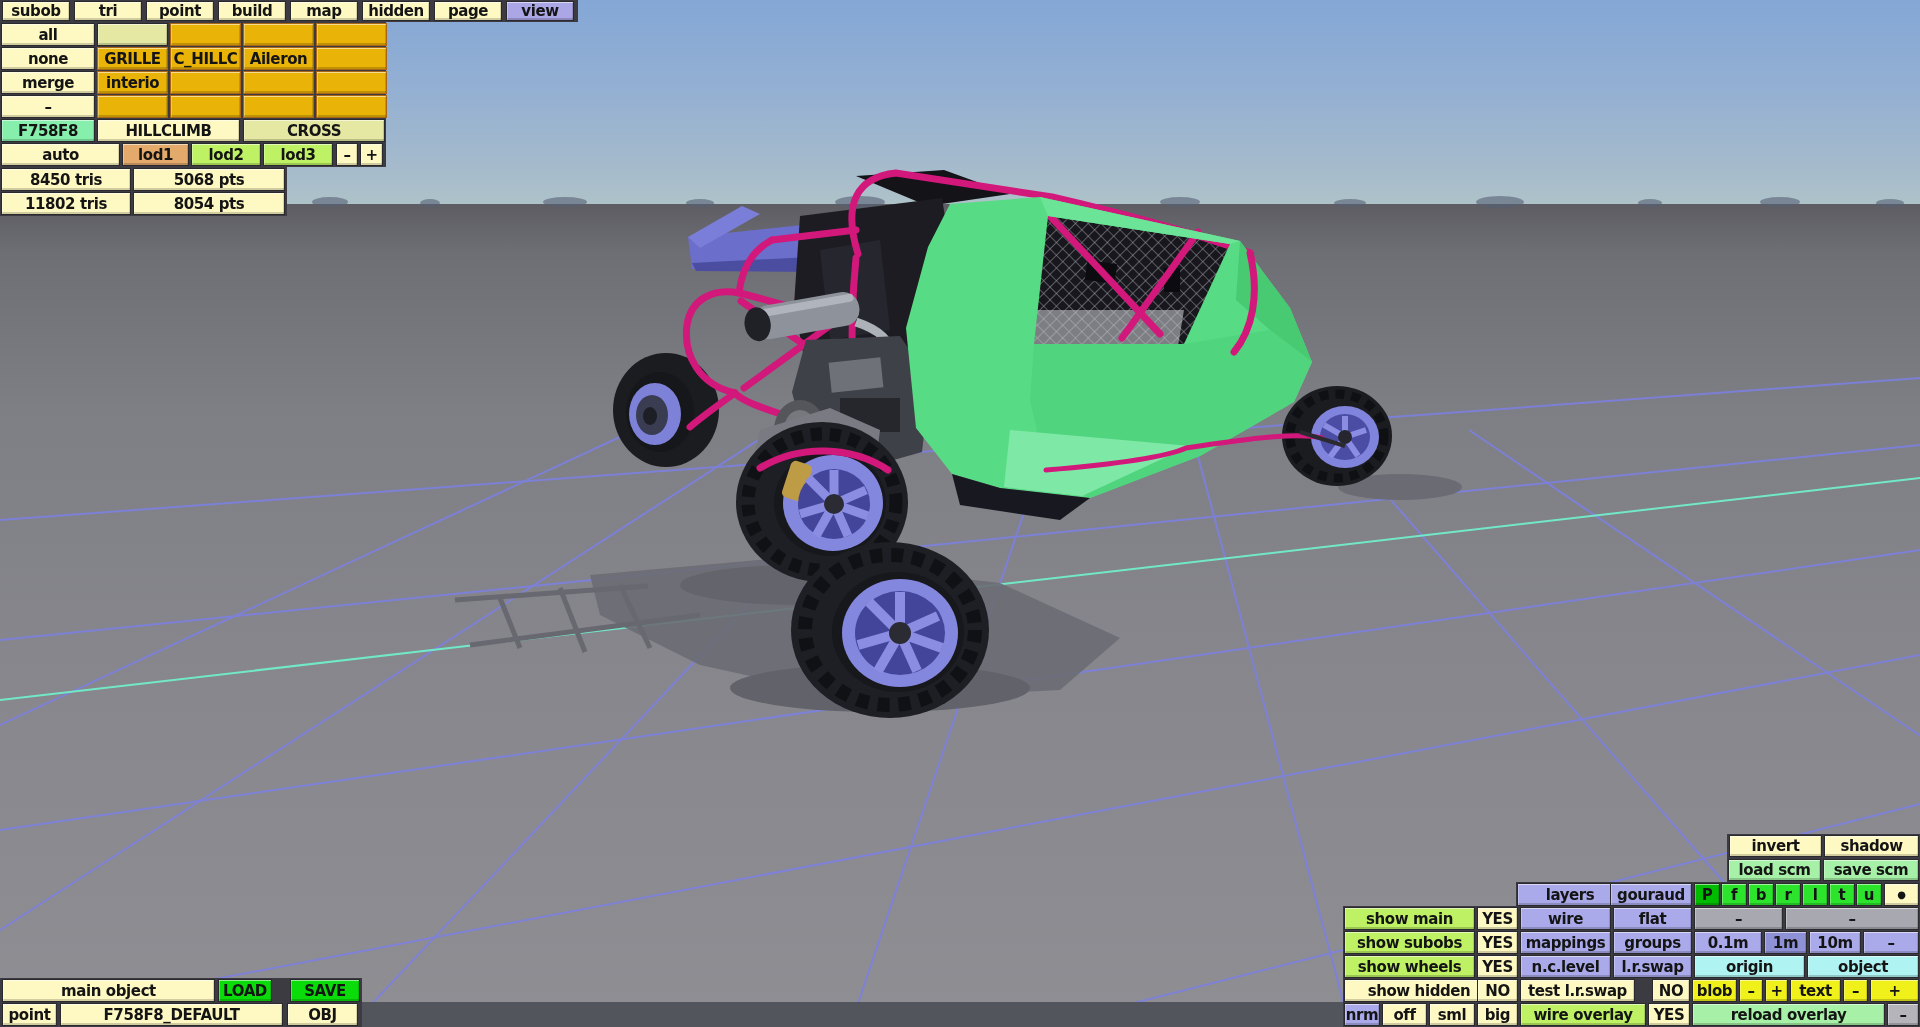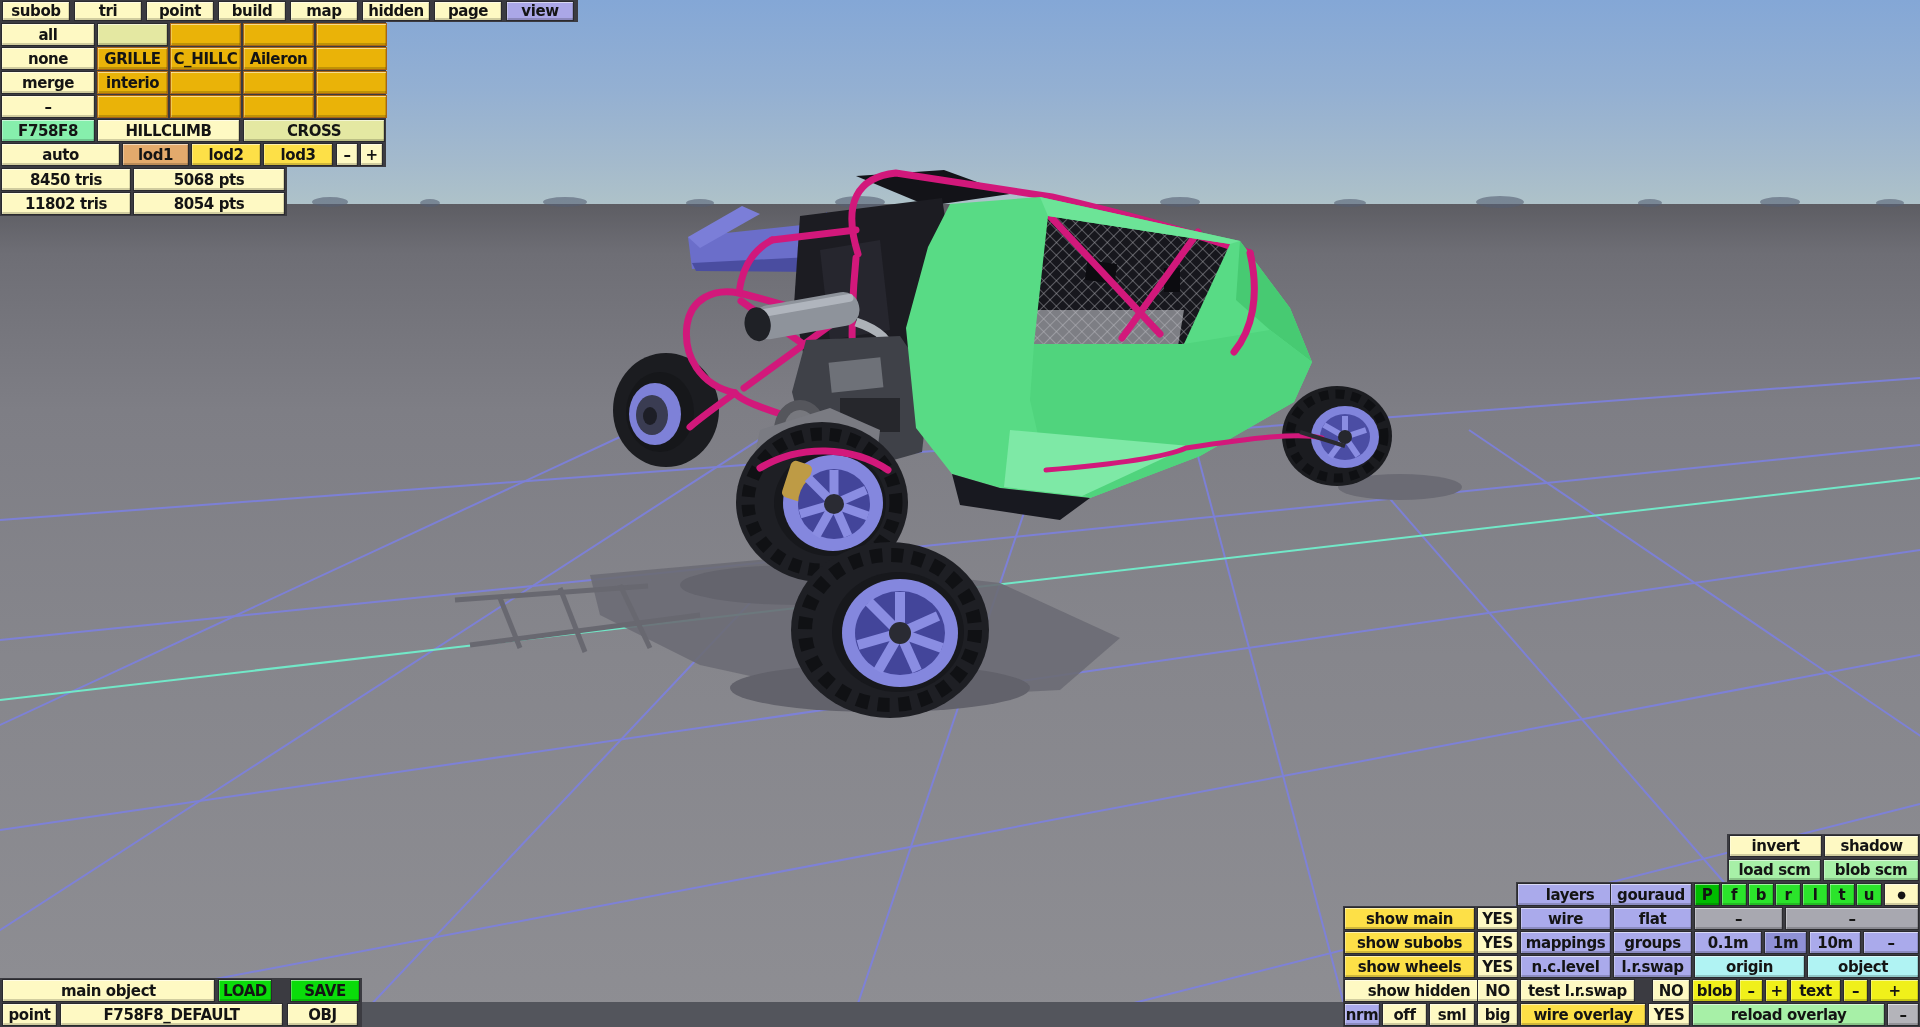--- a/index.html
+++ b/index.html
@@ -21,21 +21,21 @@
   .mgray{background:#B4B4BA}
   .lgray{background:#A8A8B0}
   .purple{background:#AAAAEB}
   .dpurple{background:#8F91D6}
   .vpurple{background:#ABA7E7}
   .periwB{background:#86efac}
   .orange{background:#eab308;border-color:#A96414}
   .paleyg{background:#E4E8A2}
   .payel{background:#fef9c3}
   .tan{background:#E3AA6C}
-  .peach{background:#fde047}
+  .peach{background:#bef264}
   .green{background:#0ADC0A}
   .lgreen{background:#A7F0A7}
   .bgreen{background:#2BE42B}
   .dgreen{background:#00BC00}
   .yellow{background:#F0F01A}
   .cyanb{background:#B0F3F3}
   .dot{font-size:10px}
 </style>
 </head>
 <body>
@@ -292,21 +292,21 @@
   <div class="btn gray" style="left:60px;top:1003px;width:223px;height:23px">F758F8_DEFAULT</div>
   <div class="btn payel" style="left:287px;top:1003px;width:71px;height:23px">OBJ</div>
 
   <div class="bk" style="left:1727px;top:834px;width:193px;height:49px"></div>
   <div class="bk" style="left:1516px;top:882px;width:404px;height:25px"></div>
   <div class="bk" style="left:1343px;top:906px;width:577px;height:121px"></div>
 
   <div class="btn gray" style="left:1729px;top:835px;width:93px;height:22px">invert</div>
   <div class="btn gray" style="left:1824px;top:835px;width:95px;height:22px">shadow</div>
   <div class="btn lgreen" style="left:1728px;top:859px;width:93px;height:22px">load scm</div>
-  <div class="btn lgreen" style="left:1823px;top:859px;width:96px;height:22px">blob scm</div>
+  <div class="btn lgreen" style="left:1823px;top:859px;width:96px;height:22px">save scm</div>
 
   <div class="btn purple" style="left:1517px;top:883px;width:106px;height:23px">layers</div>
   <div class="btn purple" style="left:1610px;top:883px;width:82px;height:23px">gouraud</div>
   <div class="btn dgreen" style="left:1694px;top:883px;width:26px;height:23px">P</div>
   <div class="btn bgreen" style="left:1721px;top:883px;width:26px;height:23px">f</div>
   <div class="btn bgreen" style="left:1748px;top:883px;width:26px;height:23px">b</div>
   <div class="btn bgreen" style="left:1775px;top:883px;width:26px;height:23px">r</div>
   <div class="btn bgreen" style="left:1802px;top:883px;width:26px;height:23px">l</div>
   <div class="btn bgreen" style="left:1829px;top:883px;width:26px;height:23px">t</div>
   <div class="btn bgreen" style="left:1856px;top:883px;width:26px;height:23px">u</div>

